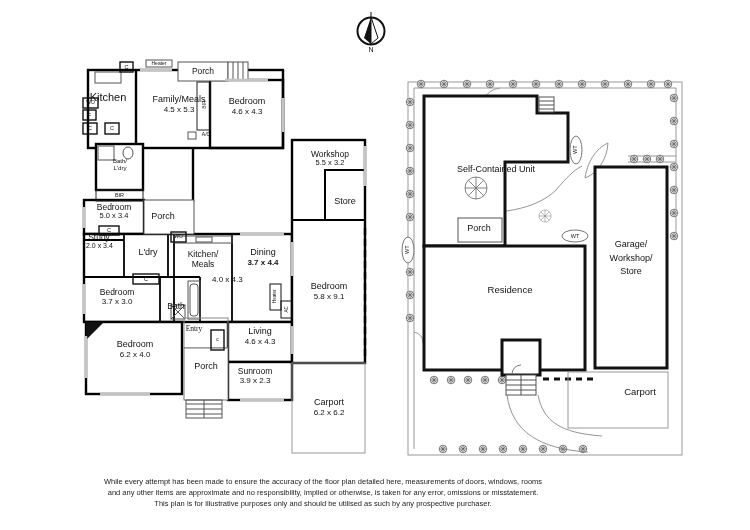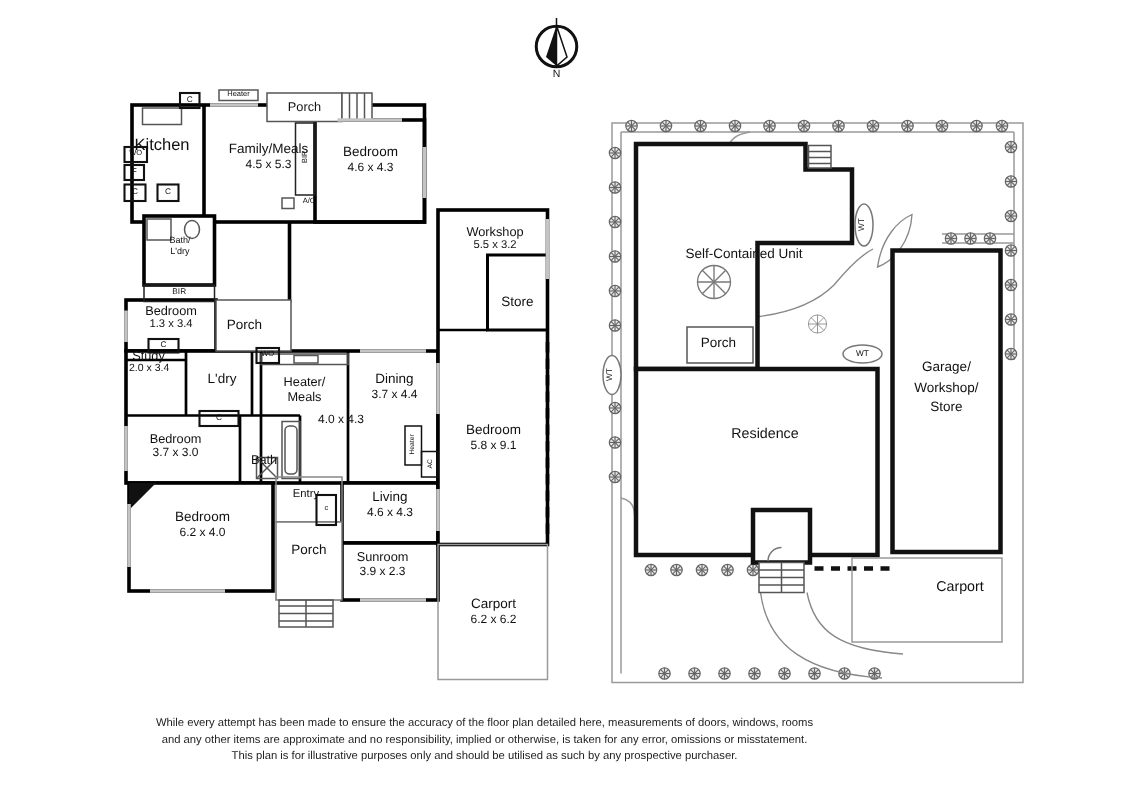--- a/index.html
+++ b/index.html
@@ -245,47 +245,47 @@
     <div class="dims" style="font-size:8px;">4.6 x 4.3</div>
   </div>
   <div class="lbl" style="left:181px;top:66px;width:44px;font-size:8.5px;">Porch</div>
   <div class="lbl" style="left:102px;top:158px;width:36px;font-size:6px;">
     <div>Bath/</div>
     <div>L'dry</div>
   </div>
   <div class="lbl" style="left:96px;top:192px;width:47px;font-size:5.5px;">BIR</div>
   <div class="lbl" style="left:84px;top:202px;width:60px;font-size:8.5px;">
     <div>Bedroom</div>
-    <div class="dims" style="font-size:7.5px;">1.3 x 3.4</div>
+    <div class="dims" style="font-size:7.5px;">5.0 x 3.4</div>
   </div>
   <div class="lbl" style="left:140px;top:211px;width:46px;font-size:9px;">Porch</div>
   <div class="lbl" style="left:86px;top:232px;width:26px;font-size:8.5px;">
     <div>Study</div>
     <div class="dims" style="font-size:7px;">2.0 x 3.4</div>
   </div>
   <div class="lbl" style="left:126px;top:247px;width:44px;font-size:9px;">L'dry</div>
   <div class="lbl" style="left:176px;top:249px;width:54px;font-size:8.5px;">
-    <div>Heater/</div>
+    <div>Kitchen/</div>
     <div>Meals</div>
     <div class="dims" style="font-size:8px;margin-top:6px;margin-left:36px;">4.0 x 4.3</div>
   </div>
   <div class="lbl" style="left:238px;top:247px;width:50px;font-size:9px;">
     <div>Dining</div>
-    <div class="dims" style="font-size:8px;">3.7 x 4.4</div>
+    <div class="dims" style="font-size:8px;font-weight:bold;">3.7 x 4.4</div>
   </div>
   <div class="lbl" style="left:86px;top:287px;width:62px;font-size:8.5px;">
     <div>Bedroom</div>
     <div class="dims" style="font-size:8px;">3.7 x 3.0</div>
   </div>
   <div class="lbl" style="left:158px;top:301px;width:36px;font-size:8.5px;">Bath</div>
   <div class="lbl" style="left:104px;top:339px;width:62px;font-size:9px;">
     <div>Bedroom</div>
     <div class="dims" style="font-size:8px;">6.2 x 4.0</div>
   </div>
-  <div class="lbl" style="left:186px;top:325px;width:36px;font-size:7.5px;">Entry</div>
+  <div class="lbl" style="left:176px;top:325px;width:36px;font-size:7.5px;font-family:Liberation Serif, serif;">Entry</div>
   <div class="lbl" style="left:234px;top:326px;width:52px;font-size:9px;">
     <div>Living</div>
     <div class="dims" style="font-size:8px;">4.6 x 4.3</div>
   </div>
   <div class="lbl" style="left:185px;top:361px;width:42px;font-size:9px;">Porch</div>
   <div class="lbl" style="left:231px;top:366px;width:48px;font-size:8.5px;">
     <div>Sunroom</div>
     <div class="dims" style="font-size:8px;">3.9 x 2.3</div>
   </div>
   <div class="lbl" style="left:302px;top:149px;width:56px;font-size:8.5px;">

